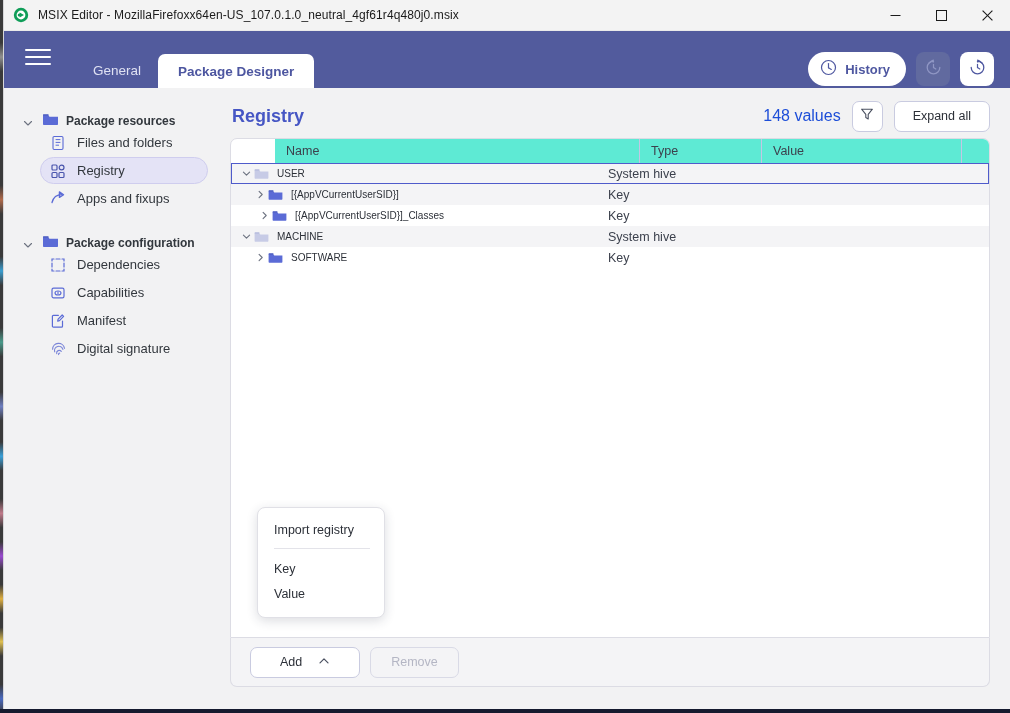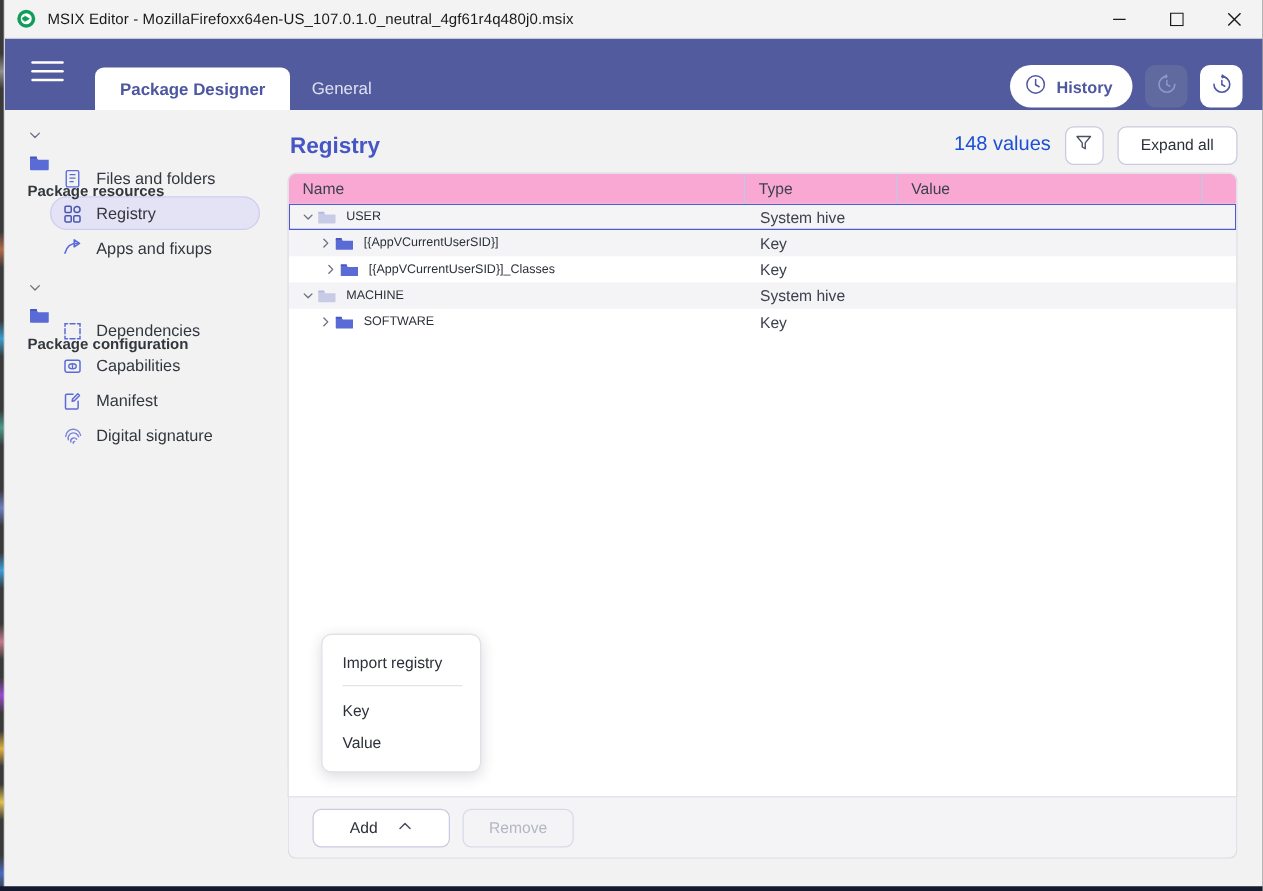--- a/index.html
+++ b/index.html
@@ -113,23 +113,23 @@
     border: none; cursor: pointer;
   }
   .icon-btn.disabled { background: #616a9f; cursor: default; }
 
   
   .body { flex: 1; display: flex; min-height: 0; background: #f2f2f3; }
 
   
   .sidebar { width: 216px; flex: 0 0 216px; padding-top: 14px; }
   .nav-group-header {
-    display: flex; align-items: flex-start; height: 26px;
+    display: flex; align-items: flex-end; height: 26px;
     padding-left: 18px; gap: 7px;
-    font-size: 12px; color: #32373d; font-weight: bold; flex-direction: column;
+    font-size: 12px; color: #32373d; font-weight: bold;
   }
   .nav-chev { width: 12px; flex: 0 0 12px; display: flex; align-items: center; justify-content: center; }
   .nav-item {
     display: flex; align-items: center; height: 27px;
     margin: 1px 12px 1px 36px; padding-left: 8px; gap: 10px;
     font-size: 13px; color: #32373d; border-radius: 14px;
     cursor: pointer; border: 1px solid transparent;
   }
   .nav-item.active {
     background: #e4e3f6; border: 1px solid #cfcdee;
@@ -163,21 +163,21 @@
   }
 
   .table-wrap {
     flex: 1; min-height: 0;
     background: #fff;
     border: 1px solid #dcdce4;
     border-radius: 7px 7px 0 0;
     display: flex; flex-direction: column;
     overflow: hidden;
   }
-  .thead { display: flex; background: #f9a8d4; height: 24px; flex: 0 0 24px; }
+  .thead { display: flex; background: #5eead4; height: 24px; flex: 0 0 24px; margin-left: 44px; }
   .th {
     font-size: 12.5px; color: #3c414d;
     display: flex; align-items: center; padding-left: 11px;
     border-right: 1px solid #c3c6e4;
   }
   .th.c-name { width: 365px; flex: 0 0 365px; }
   .th.c-type { width: 122px; flex: 0 0 122px; }
   .th.c-value { flex: 1; }
   .th.c-end { width: 27px; flex: 0 0 27px; border-right: none; }
 
@@ -274,25 +274,25 @@
     </div>
 
     <div class="appheader">
       <div class="hamburger">
         <span></span>
           <span></span>
           <span></span>
       </div>
 
       <div class="tabs">
+        <div class="tab">
+          <span>General</span>
+        </div>
         <div class="tab active">
           <span>Package Designer</span>
-        </div>
-        <div class="tab">
-          <span>General</span>
         </div>
       </div>
 
       <div class="header-actions">
         <button class="btn-history">
           <span>
             <svg width="17" height="17" viewBox="0 0 17 17">
               <circle cx="8.5" cy="8.5" r="7" fill="none" stroke="#4e57a0" stroke-width="1.2"></circle>
               <line x1="8.5" y1="4.6" x2="8.5" y2="8.8" stroke="#4e57a0" stroke-width="1.2" stroke-linecap="round"></line>
               <line x1="8.5" y1="8.8" x2="11.3" y2="10.4" stroke="#4e57a0" stroke-width="1.2" stroke-linecap="round"></line>

